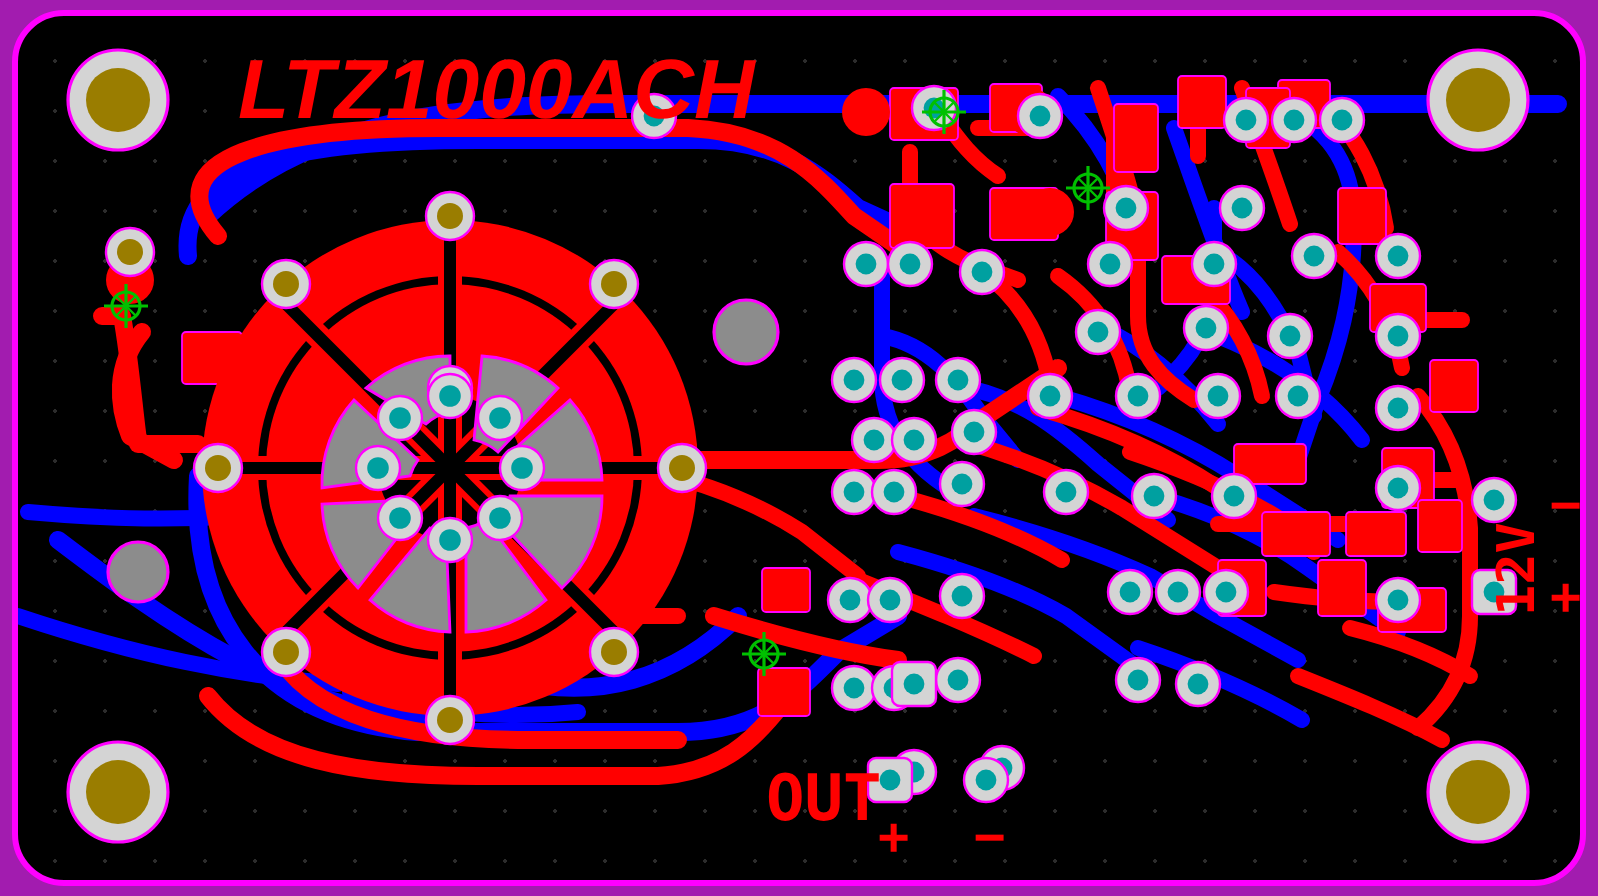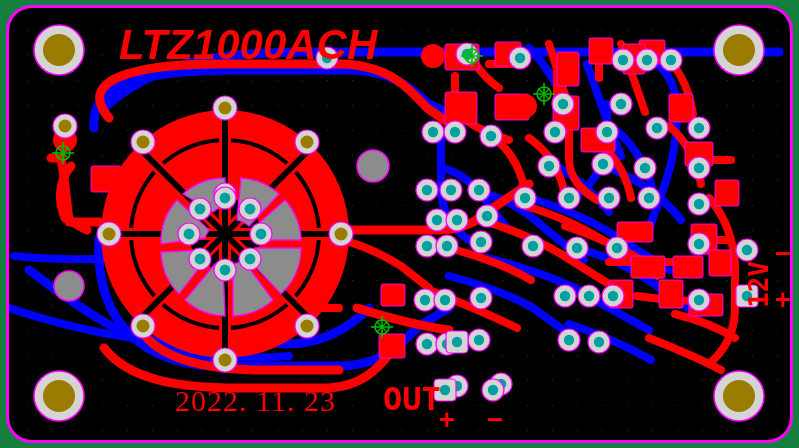--- a/index.html
+++ b/index.html
@@ -1,17 +1,17 @@
 <!DOCTYPE html>
 <html><head>
 <meta charset="utf-8">
 <style>
   html,body{margin:0;padding:0;background:#808080;}
   body{width:799px;height:448px;overflow:hidden;font-family:"Liberation Sans",sans-serif;}
-  #app{position:relative;width:799px;height:448px;background:#15803d;}
+  #app{position:relative;width:799px;height:448px;background:#a21caf;}
   #board{position:absolute;left:6px;top:5px;width:787px;height:438px;background:#000;
          border:3px solid #ff00ff;border-radius:26px;box-sizing:border-box;overflow:hidden;}
   #grid{position:absolute;inset:0;
         background-image:radial-gradient(circle,#3a3a3a 0.8px,transparent 0.9px);
         background-size:25px 25px;background-position:6px 10px;opacity:.75;}
   svg.layer{position:absolute;left:0;top:0;width:781px;height:432px;}
   .silk{position:absolute;color:#ff0000;font-weight:bold;line-height:1;white-space:nowrap;}
   #title{left:110px;top:16px;font-size:42px;font-style:italic;letter-spacing:0px;
          font-family:"Liberation Sans",sans-serif;}
   #datestamp{left:166px;top:378px;font-size:30px;font-family:"Liberation Serif",serif;
@@ -309,21 +309,20 @@
 
       <g>
         <use href="#fid" x="54" y="145"></use>
         <use href="#fid" x="463" y="48"></use>
         <use href="#fid" x="535" y="86"></use>
         <use href="#fid" x="373" y="319"></use>
       </g>
     </svg>
 
     <div class="silk" id="title">LTZ1000ACH</div>
-    <div class="silk" id="datestamp">2022. 11. 23</div>
     <div class="silk" id="outlabel">OUT</div>
     <div class="silk" id="v12label">12V</div>
 
     <div class="pm" style="left:430px;top:398px;">+</div>
     <div class="pm" style="left:478px;top:398px;">−</div>
     <div class="pm" style="left:766px;top:232px;">−</div>
     <div class="pm" style="left:766px;top:278px;">+</div>
   </div>
 </div>
 

